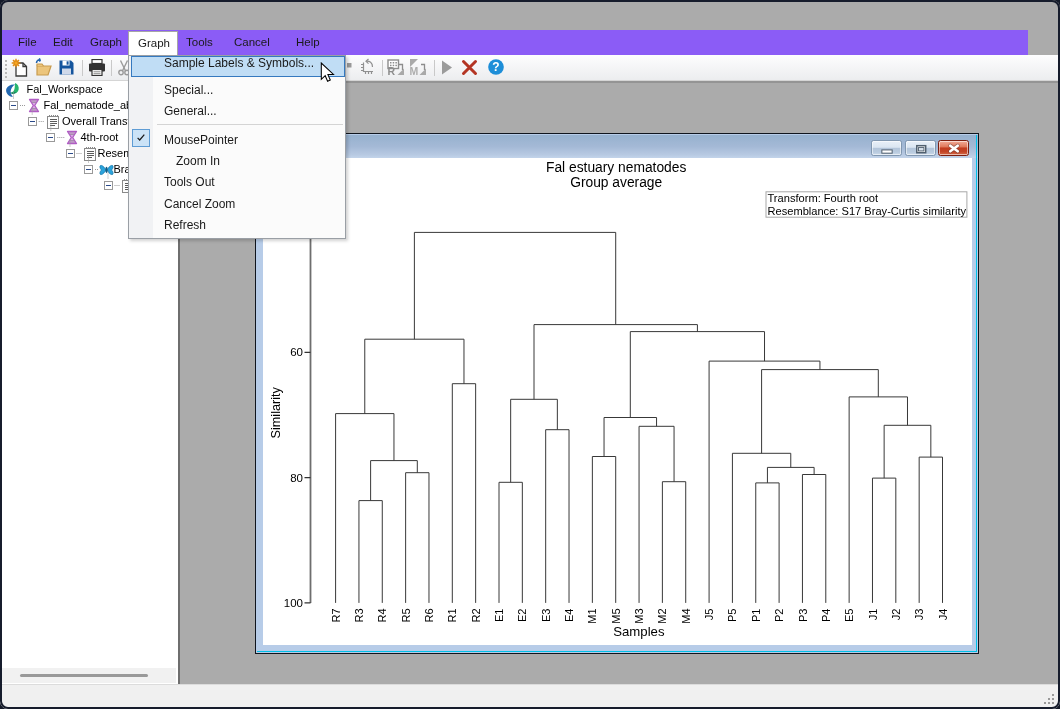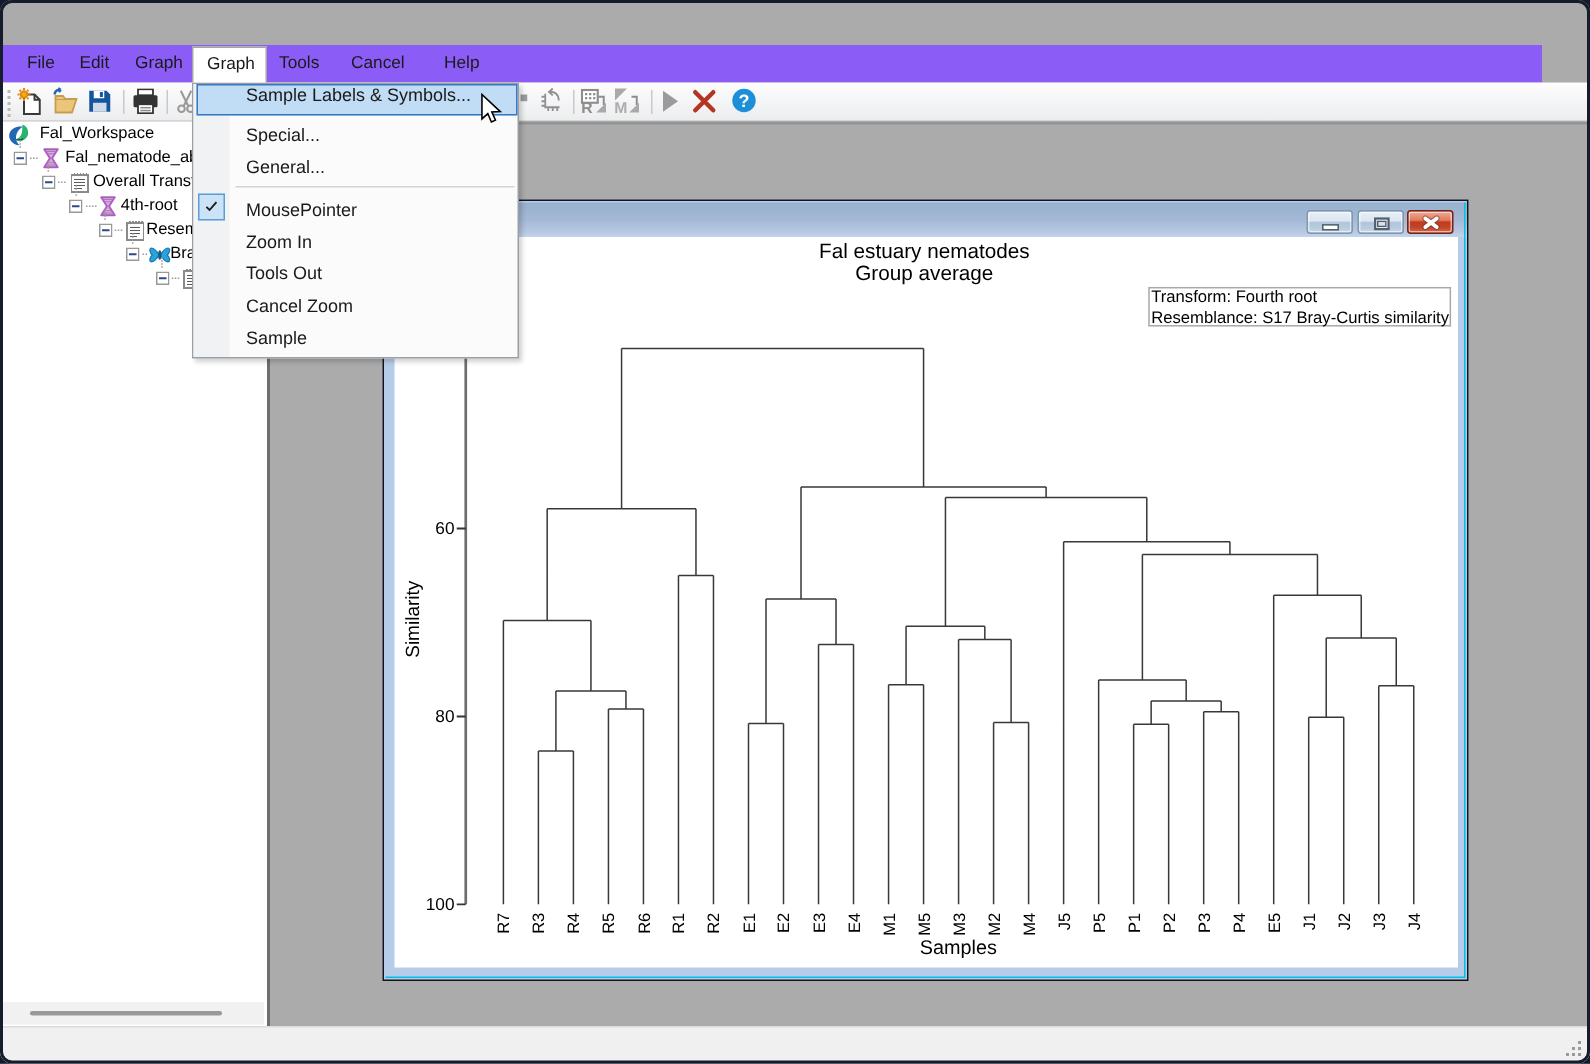--- a/index.html
+++ b/index.html
@@ -357,24 +357,24 @@
     <div class="mni" style="top:0;">Sample Labels &amp; Symbols...</div>
     <div class="mni" style="top:26.5px;">Special...</div>
     <div class="mni" style="top:47.5px;text-align:center;">General...</div>
     <div class="abs" style="left:28px;right:2px;top:67.5px;height:1px;background:#d4d4d4;"></div>
     <div class="abs" style="left:2.5px;top:73px;width:18px;height:18px;background:#cbe3f7;border:1px solid #5e9cd4;">
       <svg width="16" height="16" viewBox="0 0 16 16">
           <path d="M4.6 7.9 L6.7 10 L11.3 4.7" fill="none" stroke="#1a1a1a" stroke-width="1.25"></path>
         </svg>
     </div>
     <div class="mni" style="top:76.5px;">MousePointer</div>
-    <div class="mni" style="top:97.5px;">Zoom In</div>
+    <div class="mni" style="top:97.5px;margin-left:12px;">Zoom In</div>
     <div class="mni" style="top:119px;">Tools Out</div>
     <div class="mni" style="top:140.5px;">Cancel Zoom</div>
-    <div class="mni" style="top:162px;">Sample</div>
+    <div class="mni" style="top:162px;">Refresh</div>
   </div>
 
   <svg class="abs" style="left:320px;top:61.5px;z-index:40" width="24" height="26" viewBox="0 0 24 26">
     <path d="M1.3 1 L1.3 17.3 L5.2 13.7 L7.6 19.3 L10.3 18.1 L7.9 12.6 L13.5 12.4 Z" fill="#fff" stroke="#000" stroke-width="1.05"></path>
   </svg>
 
   <div id="statusbar">
     <svg class="abs" style="right:4px;bottom:3px" width="14" height="14" viewBox="0 0 14 14">
       <g fill="#9a9a9a">
           <rect x="10" y="2" width="2" height="2"></rect>

